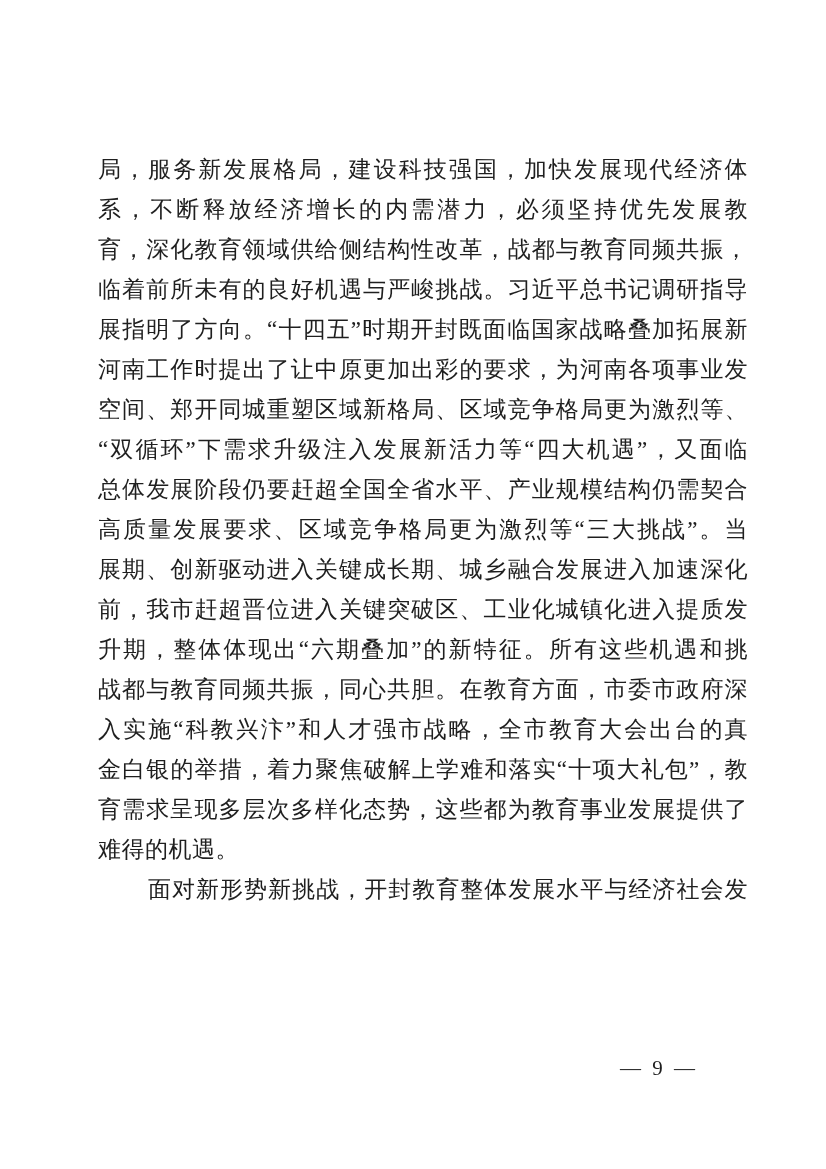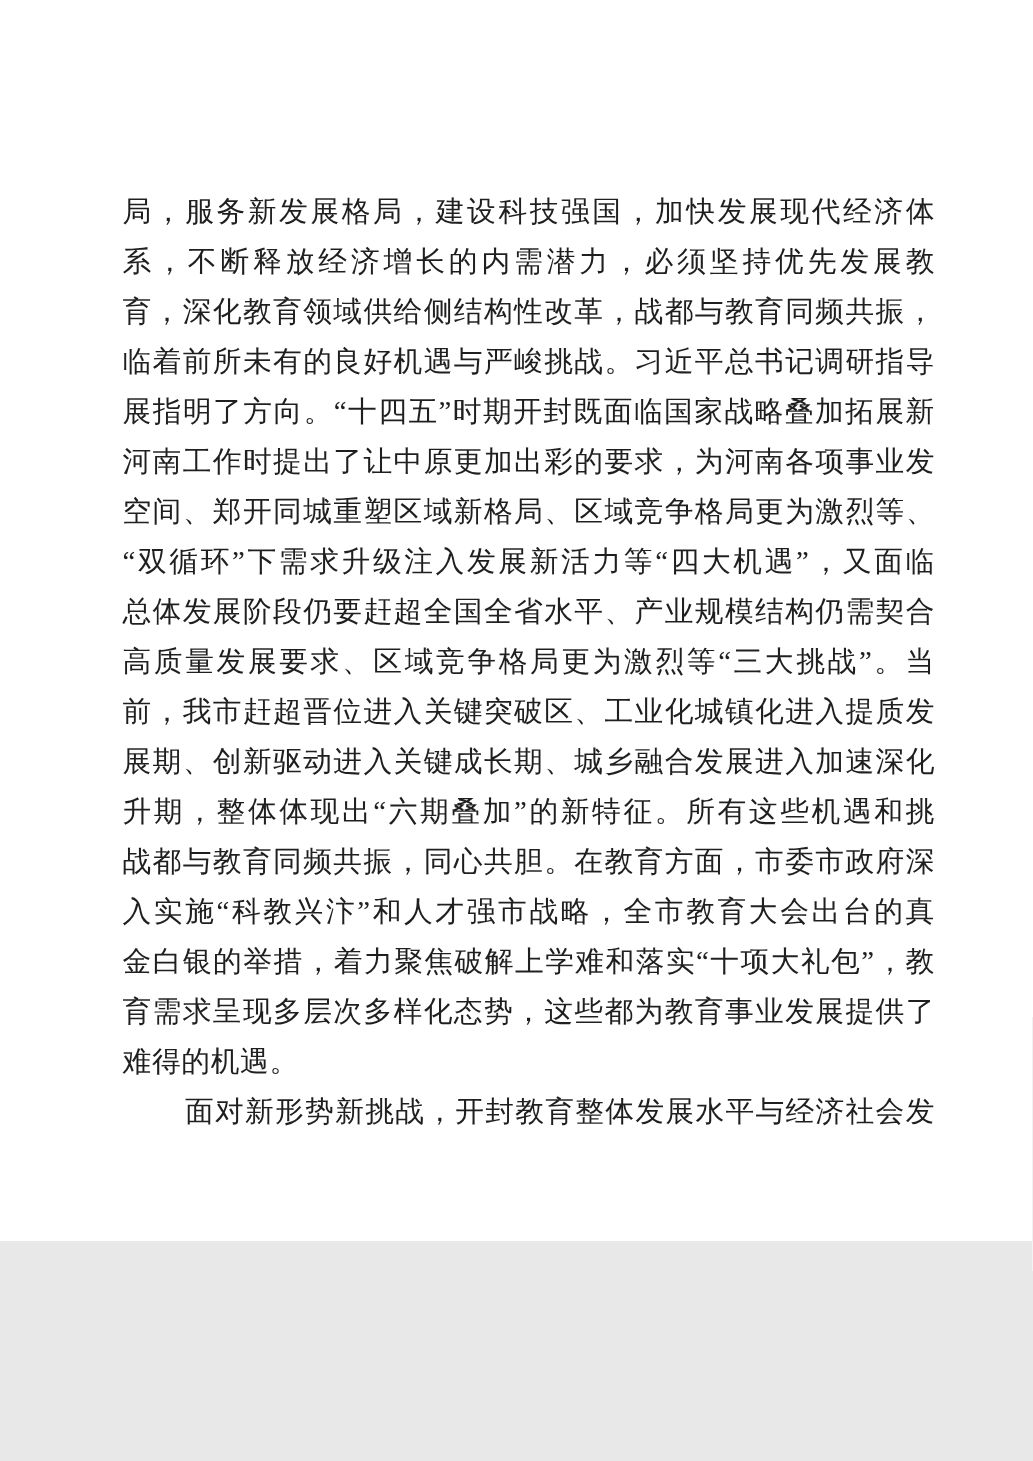--- a/index.html
+++ b/index.html
@@ -3,21 +3,21 @@
 <meta charset="utf-8">
 <style>
   html, body {
     margin: 0;
     padding: 0;
     background: #e8e8e8;
   }
   .page {
     position: relative;
     width: 826px;
-    height: 993px;
+    height: 1169px;
     margin: 0 auto;
     background: #ffffff;
     overflow: hidden;
     font-family: "Liberation Serif", "DejaVu Serif", serif;
     color: #1f1f1f;
   }
   .text-body {
     position: absolute;
     left: 98px;
     top: 150px;
@@ -62,22 +62,22 @@
       <div class="line just">局，服务新发展格局，建设科技强国，加快发展现代经济体</div>
       <div class="line just">系，不断释放经济增长的内需潜力，必须坚持优先发展教</div>
       <div class="line just">育，深化教育领域供给侧结构性改革，战都与教育同频共振，</div>
       <div class="line just">临着前所未有的良好机遇与严峻挑战。习近平总书记调研指导</div>
       <div class="line just">展指明了方向。“十四五”时期开封既面临国家战略叠加拓展新</div>
       <div class="line just">河南工作时提出了让中原更加出彩的要求，为河南各项事业发</div>
       <div class="line just">空间、郑开同城重塑区域新格局、区域竞争格局更为激烈等、</div>
       <div class="line just">“双循环”下需求升级注入发展新活力等“四大机遇”，又面临</div>
       <div class="line just">总体发展阶段仍要赶超全国全省水平、产业规模结构仍需契合</div>
       <div class="line just">高质量发展要求、区域竞争格局更为激烈等“三大挑战”。当</div>
+      <div class="line just">展期、创新驱动进入关键成长期、城乡融合发展进入加速深化</div>
       <div class="line just">前，我市赶超晋位进入关键突破区、工业化城镇化进入提质发</div>
-      <div class="line just">展期、创新驱动进入关键成长期、城乡融合发展进入加速深化</div>
       <div class="line just">升期，整体体现出“六期叠加”的新特征。所有这些机遇和挑</div>
       <div class="line just">战都与教育同频共振，同心共胆。在教育方面，市委市政府深</div>
       <div class="line just">入实施“科教兴汴”和人才强市战略，全市教育大会出台的真</div>
       <div class="line just">金白银的举措，着力聚焦破解上学难和落实“十项大礼包”，教</div>
       <div class="line just">育需求呈现多层次多样化态势，这些都为教育事业发展提供了</div>
       <div class="line">难得的机遇。</div>
       <div class="line indent just">面对新形势新挑战，开封教育整体发展水平与经济社会发</div>
     </div>
   <div class="page-number">— 9 —</div>
 </div>

